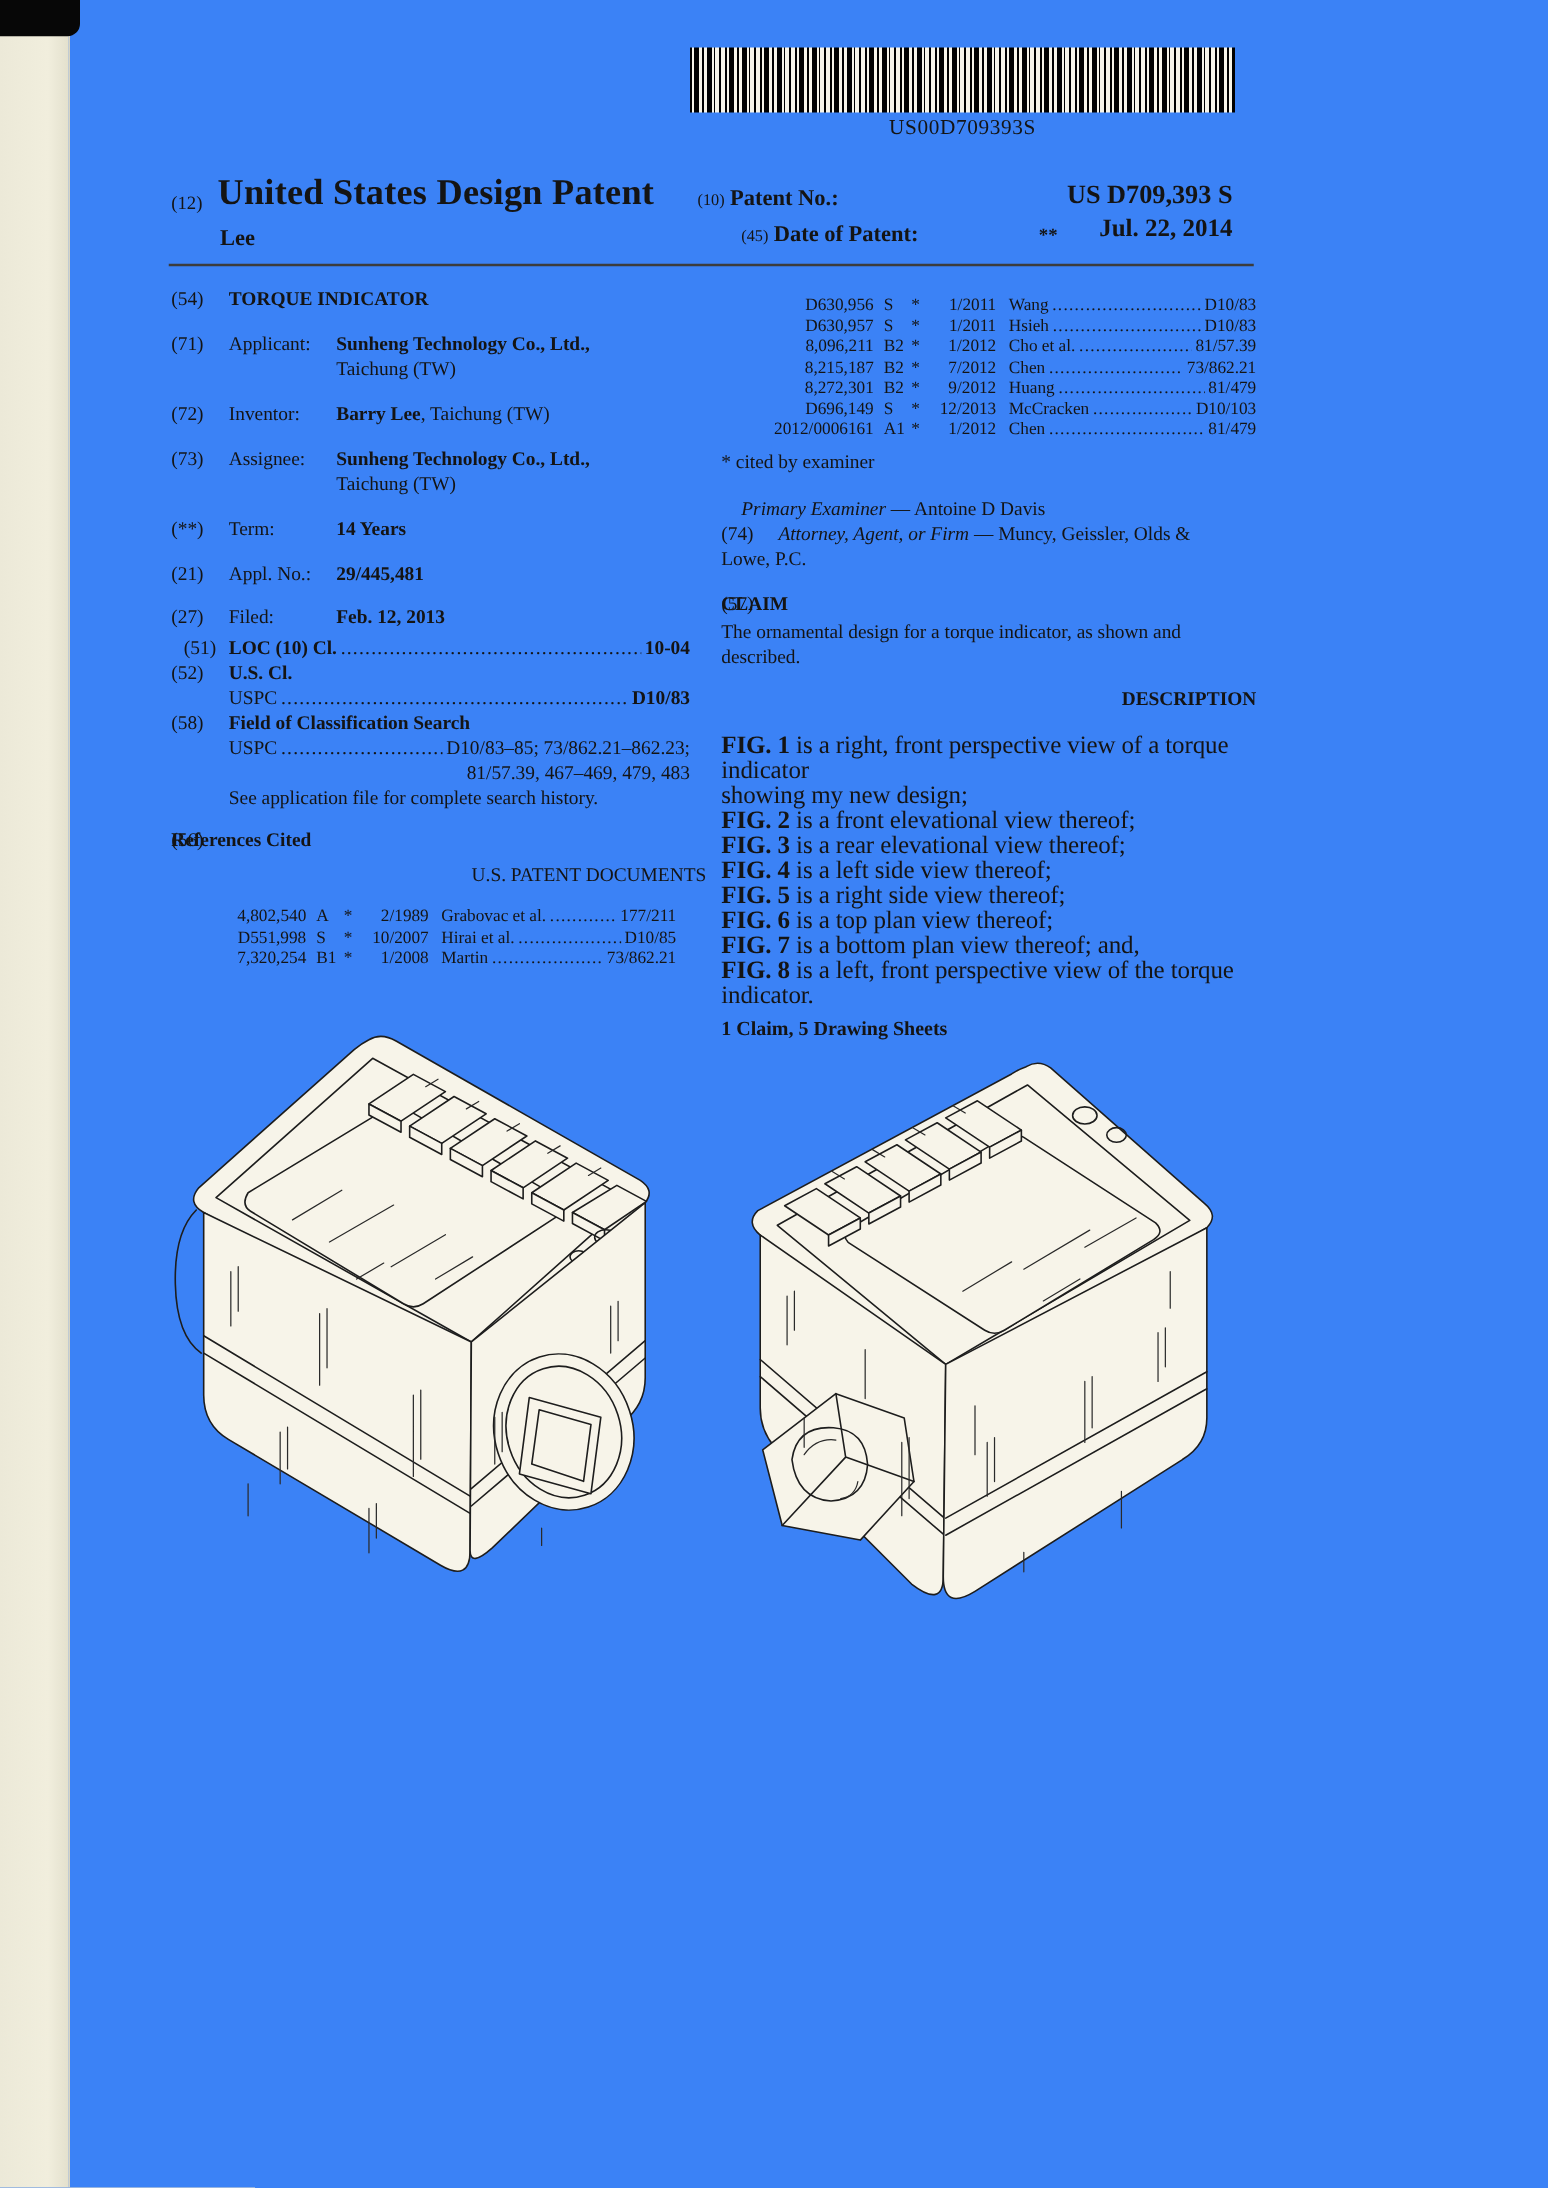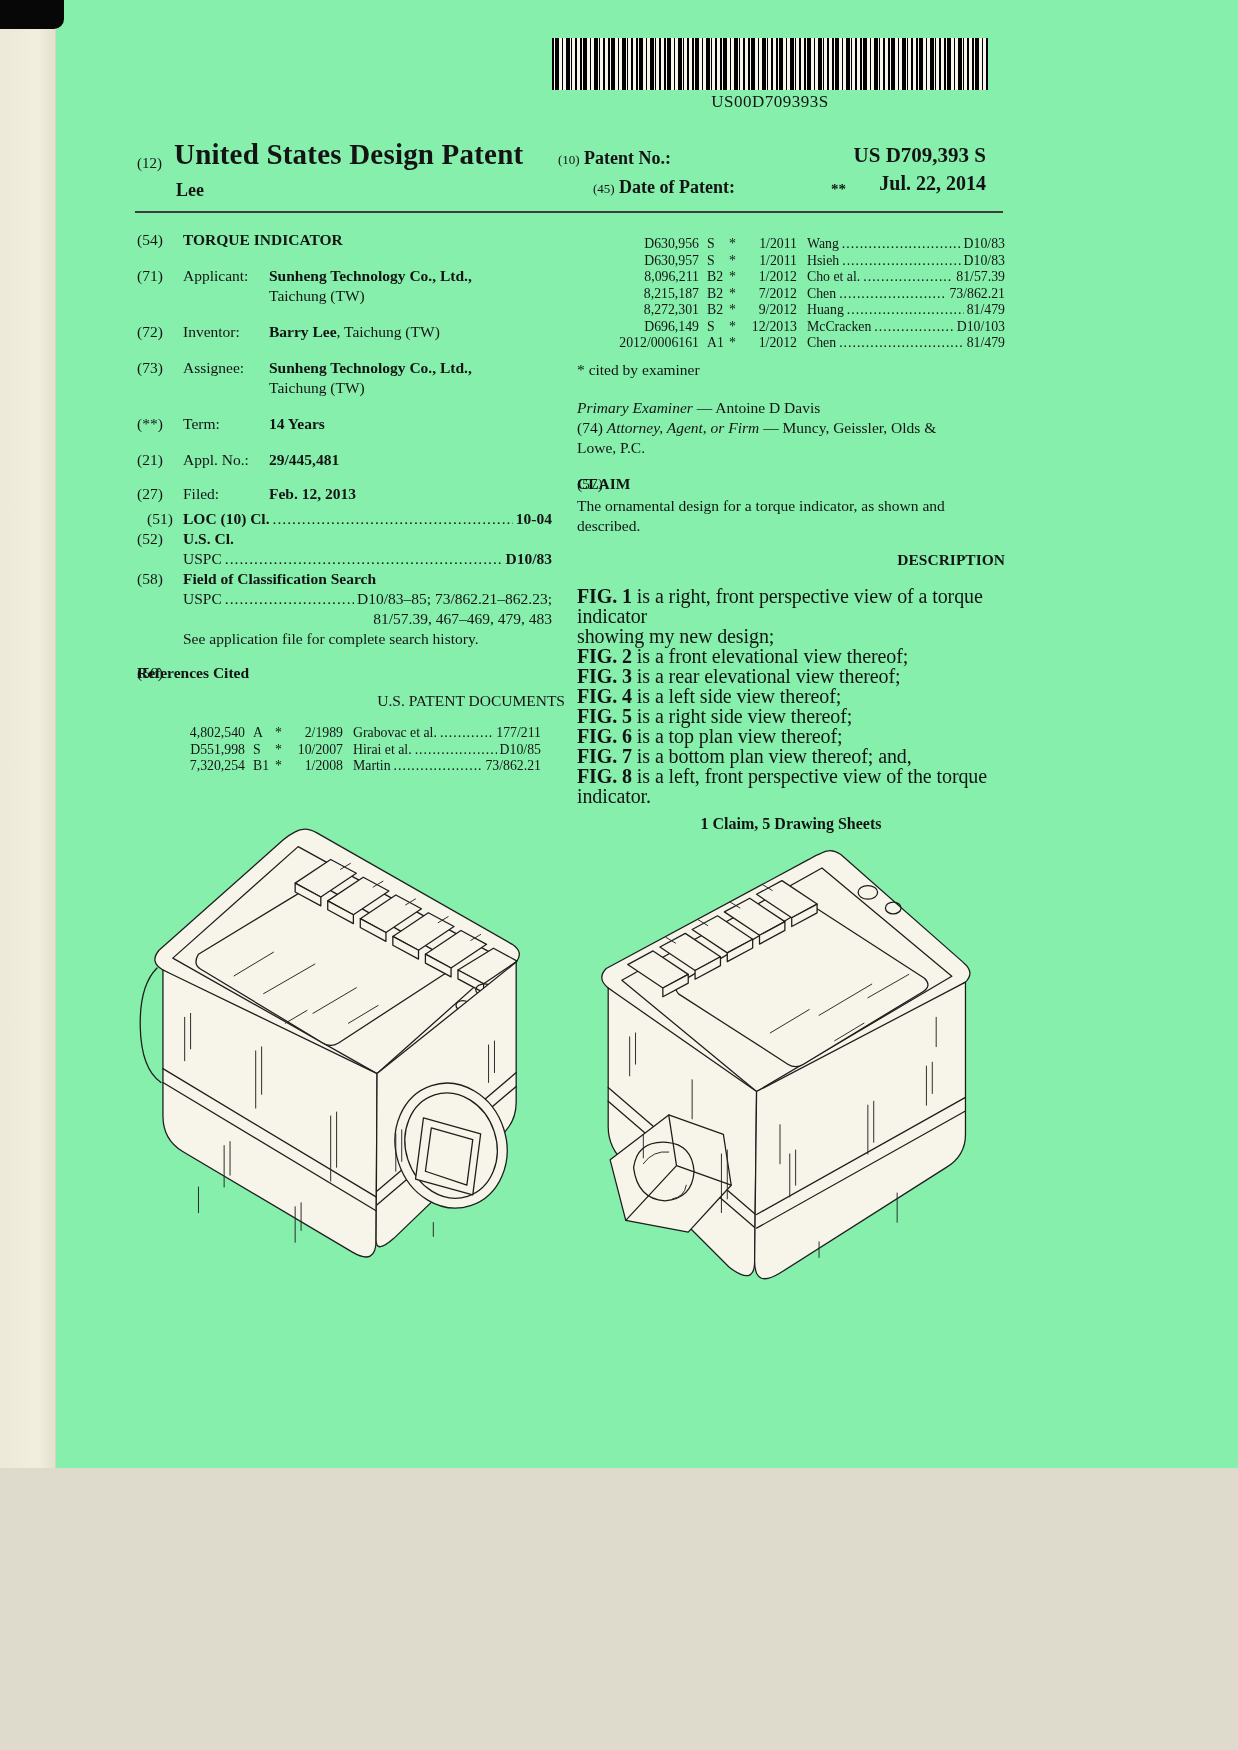--- a/index.html
+++ b/index.html
@@ -1,16 +1,16 @@
 <!DOCTYPE html>
 <html><head>
 <meta charset="utf-8">
 <style>
   html,body{margin:0;padding:0;background:#dedbcd;}
-  .page{position:relative;width:1238px;height:1468px;background:#86efac;
+  .page{position:relative;width:1238px;height:1750px;background:#3b82f6;
         font-family:"Liberation Serif",serif;color:#141414;overflow:hidden;}
   .page-edge{position:absolute;left:0;top:0;width:55px;height:100%;
         background:linear-gradient(90deg,#ece9d8 0%,#f1eedd 70%,#e3e0cd 100%);
         border-right:1px solid #d8d4c2;}
   .corner-black{position:absolute;left:0;top:0;width:64px;height:29px;background:#070707;
         border-bottom-right-radius:10px;}
   .topline{position:absolute;left:135px;top:211px;width:868px;height:2px;background:#3c3c3c;}
 
   .barcode{position:absolute;left:552px;top:38px;width:436px;height:52px;
     background:repeating-linear-gradient(90deg,
@@ -34,21 +34,21 @@
     font-size:20px;font-weight:bold;}
 
   .col-left{position:absolute;left:137px;top:230px;width:428px;font-size:15.5px;line-height:20px;}
   .col-right{position:absolute;left:577px;top:236px;width:428px;font-size:15.5px;line-height:20px;}
 
   .field{display:flex;margin-bottom:16px;}
   .fnum{width:46px;flex:none;}
   .flabel{width:86px;flex:none;}
   .fval{flex:1;}
   .bold{font-weight:bold;}
-  .ital{font-style:italic;}
+  .ital{font-style:italic;margin-left:16px;}
   .nowrap{white-space:nowrap;}
 
   .leadrow{display:flex;align-items:baseline;}
   .leader{flex:1;overflow:hidden;white-space:nowrap;margin:0 3px;}
   .leader::after{content:"....................................................................................";letter-spacing:1px;}
 
   .sec-head{position:relative;text-align:left;font-weight:bold;}
   .sec-head .fnum{position:absolute;left:0;top:0;font-weight:normal;}
   .plain-center{text-align:right;}
 
@@ -59,21 +59,21 @@
   .rnum{width:96px;text-align:right;flex:none;}
   .rkind{width:22px;margin-left:8px;flex:none;}
   .rstar{width:12px;flex:none;}
   .rdate{width:56px;text-align:right;flex:none;}
   .rname{margin-left:10px;flex:none;}
   .rlead{flex:1;overflow:hidden;white-space:nowrap;margin:0 3px;}
   .rlead::after{content:"..............................................................";letter-spacing:1px;}
   .rcode{flex:none;}
 
   .fig-line{font-size:20px;line-height:20px;letter-spacing:-0.1px;}
-  .sheets{margin-top:8px;text-align:center;font-weight:bold;font-size:16px;}
+  .sheets{margin-top:8px;text-align:left;font-weight:bold;font-size:16px;}
   .cited{margin-top:8px;}
   .examiner{margin-top:18px;}
 
   .drawing{position:absolute;}
   .drawing svg{display:block;}
   .ln{stroke:#1d1d1d;fill:none;stroke-width:1.3;stroke-linejoin:round;stroke-linecap:round;}
   .lnf{stroke:#1d1d1d;fill:#f7f4e9;stroke-width:1.3;stroke-linejoin:round;stroke-linecap:round;}
   .hatch{stroke:#2a2a2a;fill:none;stroke-width:1;stroke-linecap:round;}
 </style>
 </head>

